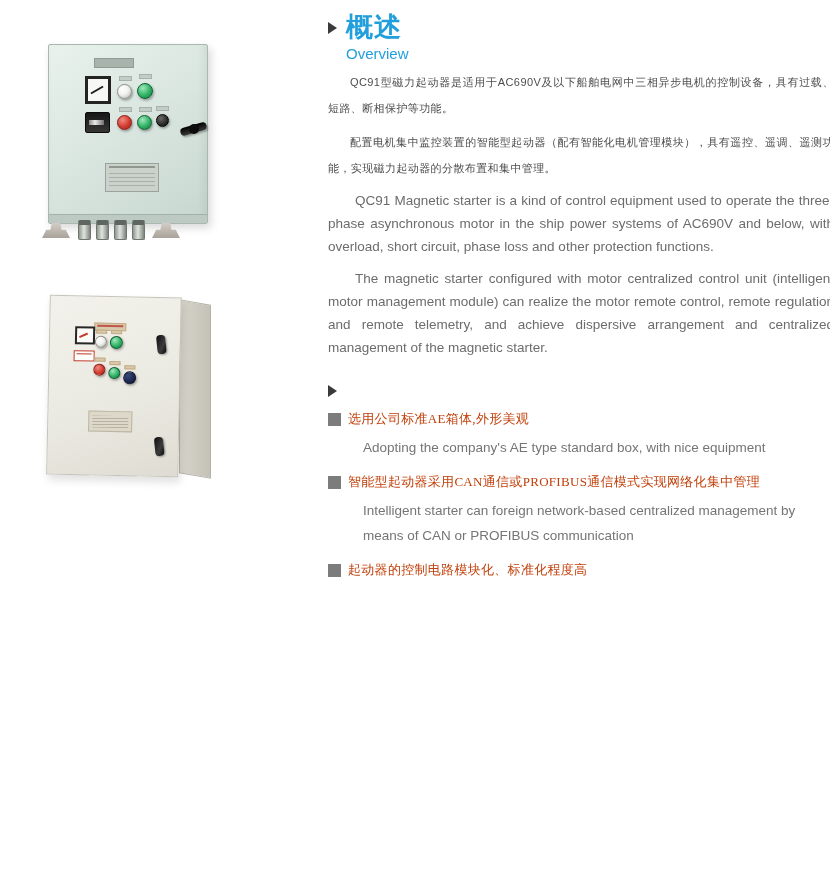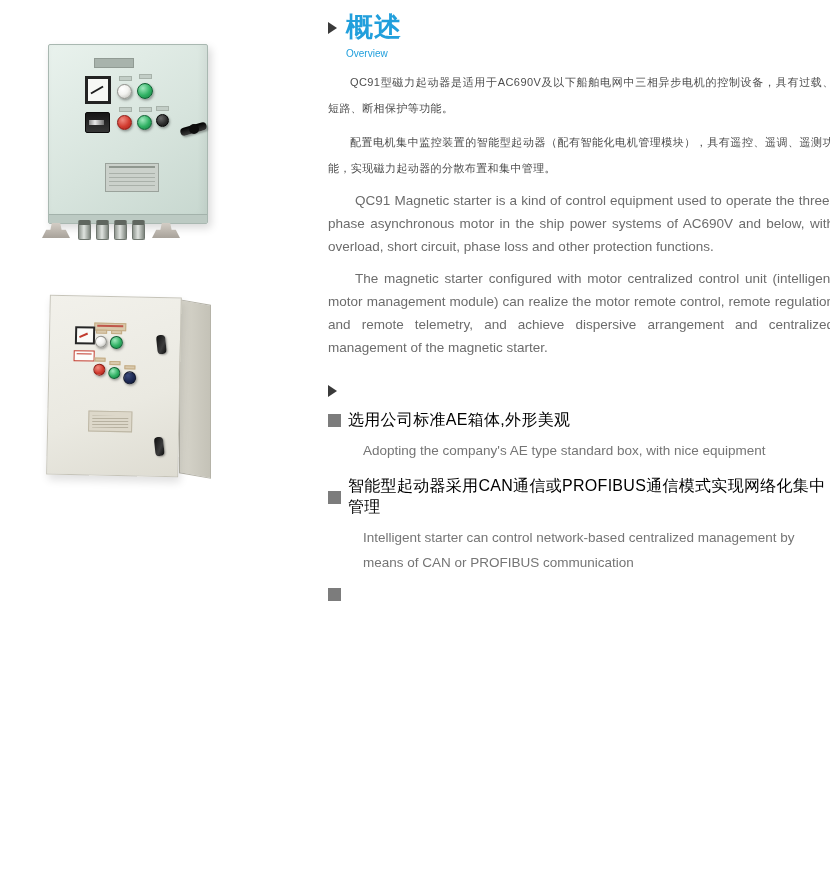--- a/index.html
+++ b/index.html
@@ -6,27 +6,27 @@
   body{
     width:830px;height:869px;background:#ffffff;position:relative;overflow:hidden;
     font-family:"Liberation Sans","DejaVu Sans",sans-serif;
     -webkit-font-smoothing:antialiased;
   }
   
   .right-col{position:absolute;left:300px;top:12px;width:506px;margin-left:28px;}
   .sec-header{display:flex;align-items:flex-start;gap:9px;margin-bottom:4px;}
   .tri{width:0;height:0;border-left:9px solid #3a3a3a;border-top:6px solid transparent;border-bottom:6px solid transparent;margin-top:10px;flex:none;}
   .title-cn{color:#219fdc;font-size:27px;font-weight:bold;letter-spacing:1px;line-height:30px;}
-  .title-en{color:#219fdc;font-size:10px;line-height:19px;margin-top:2px;}
+  .title-en{color:#219fdc;font-size:15px;line-height:19px;margin-top:2px;}
   .p-cn{margin:6px 0 8px;font-size:11px;color:#4d4d4d;line-height:26px;text-align:justify;text-indent:2em;letter-spacing:0.4px;}
   .p-en{margin:6px 0 9px;font-size:13.5px;color:#6c6c6c;line-height:23px;text-align:justify;text-indent:2em;}
   .features{margin-top:16px;}
   .feat-cn-row{display:flex;align-items:center;gap:7px;margin-top:13px;}
   .sq{width:13px;height:13px;background:#7c7c7c;flex:none;}
-  .feat-cn{font-size:16px;color:#000000;letter-spacing:0.3px;}
+  .feat-cn{font-size:13px;color:#c2410c;letter-spacing:0.3px;font-family:Liberation Serif, serif;}
   .feat-en{margin:7px 0 0 35px;font-size:13.5px;color:#757575;line-height:25px;}
   .feat-en.narrow{max-width:448px;}
 
   
   .box1{position:absolute;left:48px;top:44px;width:160px;height:202px;}
   .cab1-body{position:absolute;left:0;top:0;width:158px;height:178px;border:1px solid #a9b8b1;border-radius:2px;
     background:linear-gradient(145deg,#e9f2ed 0%,#d7e4dd 55%,#c7d7cf 100%);
     box-shadow:3px 4px 8px rgba(0,0,0,0.15), inset -3px -4px 8px rgba(0,0,0,0.06);}
   .cab1-label{position:absolute;left:45px;top:13px;width:38px;height:8px;background:#a8b3ac;border:1px solid #919b94;}
   .cab1-meter{position:absolute;left:36px;top:31px;width:20px;height:22px;background:#f7f8f5;border:3px solid #232323;}
@@ -165,22 +165,23 @@
         <span class="feat-cn">选用公司标准AE箱体,外形美观</span>
       </div>
       <div class="feat-en">Adopting the company's AE type standard box, with nice equipment</div>
     </div>
 
     <div class="feat">
       <div class="feat-cn-row">
         <span class="sq"></span>
         <span class="feat-cn">智能型起动器采用CAN通信或PROFIBUS通信模式实现网络化集中管理</span>
       </div>
-      <div class="feat-en narrow">Intelligent starter can control network-based centralized management by means of CAN or PROFIBUS communication</div>
+      <div class="feat-en narrow">Intelligent starter can foreign network-based centralized management by means of CAN or PROFIBUS communication</div>
     </div>
 
     <div class="feat">
       <div class="feat-cn-row">
         <span class="sq"></span>
+        <span class="feat-cn">起动器的控制电路模块化、标准化程度高</span>
       </div>
     </div>
   </div>
 </div>
 
 </body></html>

